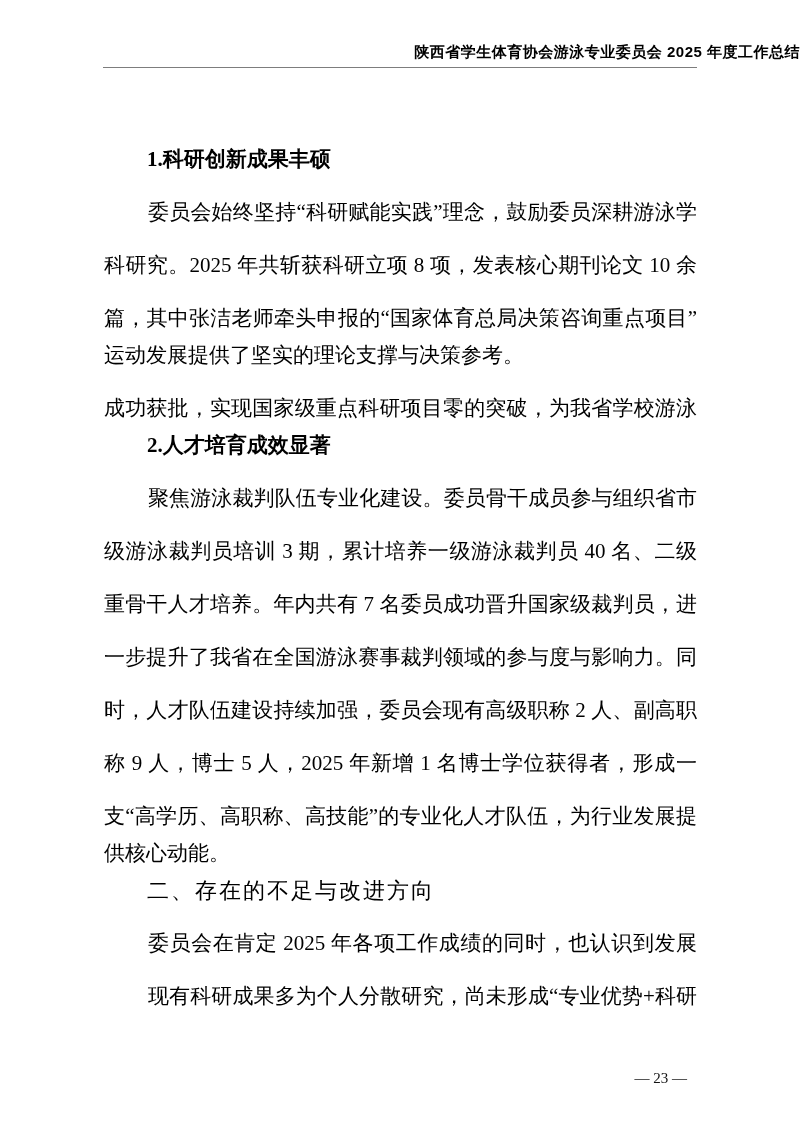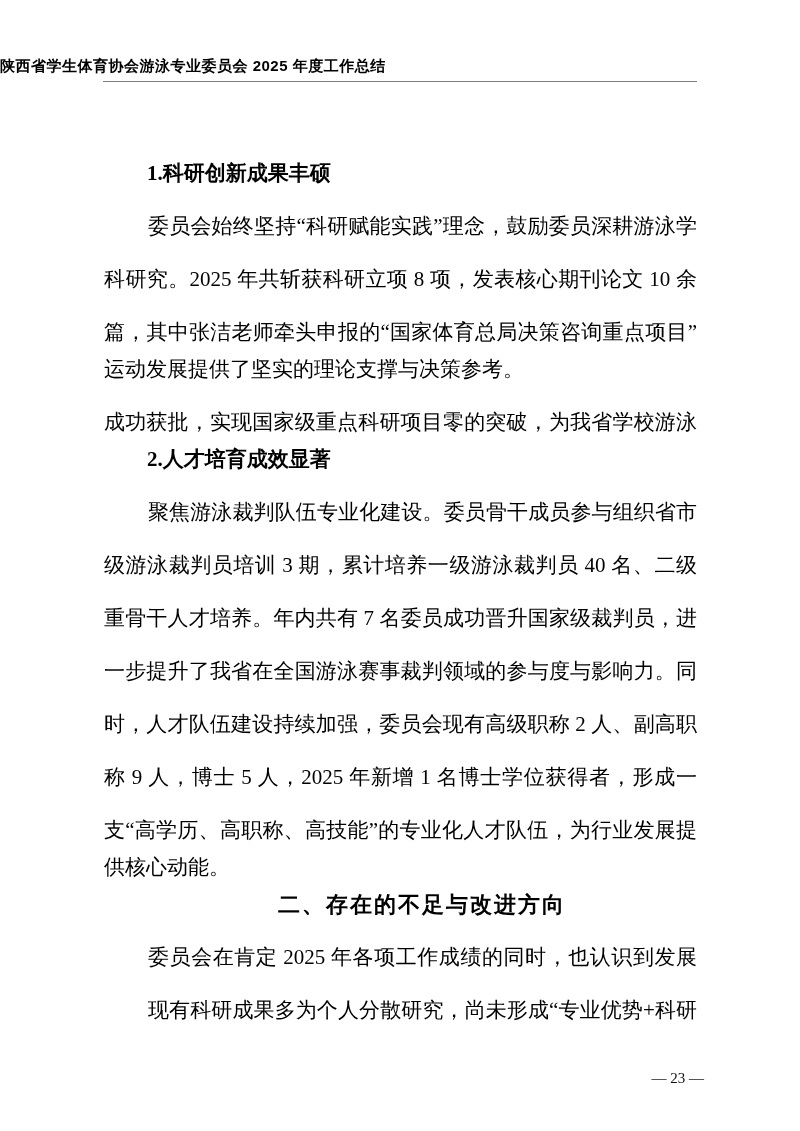--- a/index.html
+++ b/index.html
@@ -10,22 +10,22 @@
   .page {
     position: relative;
     width: 800px;
     height: 1131px;
     background: #ffffff;
     overflow: hidden;
     font-family: "Liberation Serif", "DejaVu Serif", serif;
     color: #000000;
   }
   .doc-header {
-    padding-top: 56px;
-    text-align: left;
+    padding-top: 42px;
+    text-align: right;
     text-decoration: underline;
   }
   .doc-header-title {
     display: inline-block;
     font-family: "Liberation Sans", "DejaVu Sans", sans-serif;
     font-size: 15px;
     font-weight: 700;
     line-height: 20px;
     letter-spacing: 0.5px;
     color: #000000;
@@ -66,31 +66,30 @@
     font-size: 22px;
     text-indent: 43px;
   }
   .line.h2 {
     font-weight: 700;
     font-size: 21px;
     text-indent: 43px;
   }
   .line.hei {
     font-family: "Liberation Sans", "DejaVu Sans", sans-serif;
-    font-weight: 700;
+    font-weight: 400;
     font-size: 22px;
     letter-spacing: 2px;
     text-indent: 43px;
     margin-bottom: 8px;
-    text-align: center;
   }
   .page-number {
     position: absolute;
     top: 1066px;
-    right: 96px;
+    right: 113px;
     height: 24px;
     line-height: 24px;
     font-size: 15px;
     color: #111111;
     text-align: right;
   }
 </style>
 </head>
 <body>
 

